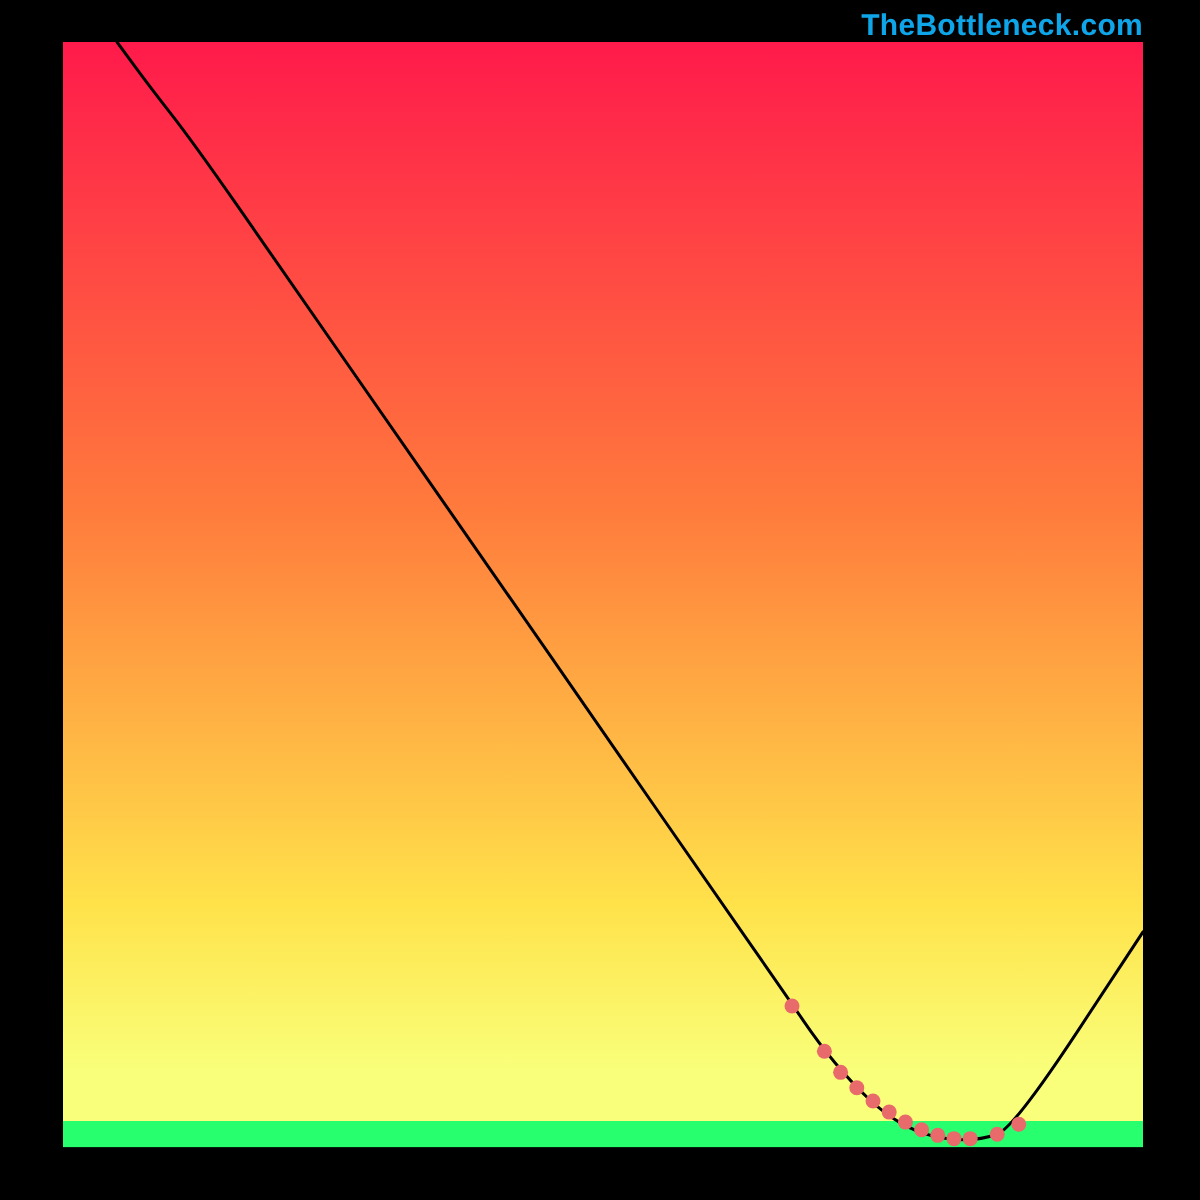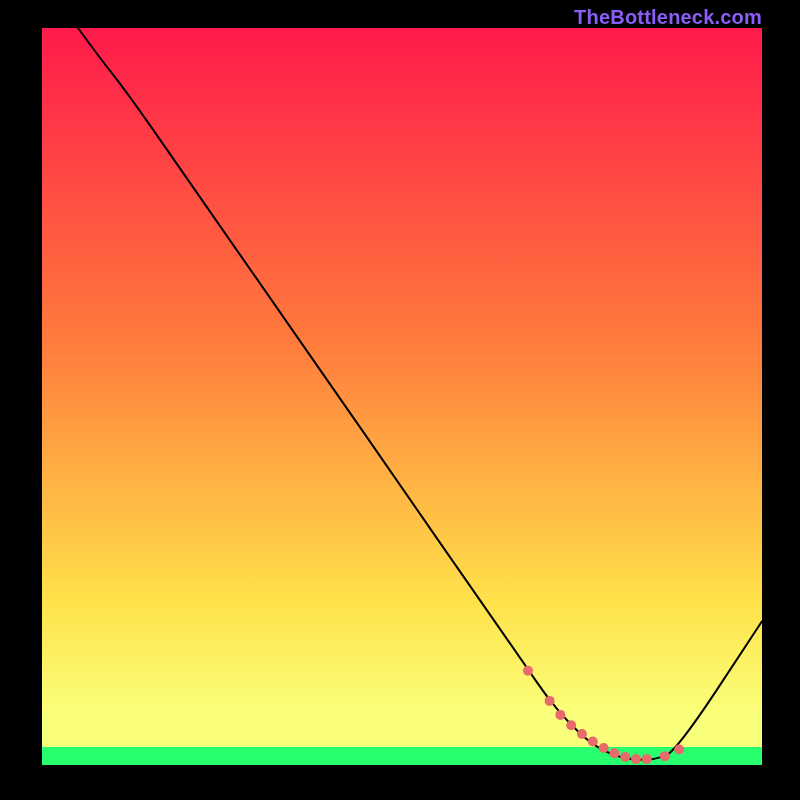--- a/index.html
+++ b/index.html
@@ -26,21 +26,21 @@
     height: 737px;
     overflow: hidden;
   }
   .watermark {
     position: absolute;
     top: 6px;
     right: 38px;
     font-family: Arial, Helvetica, sans-serif;
     font-weight: 700;
     font-size: 20px;
-    color: #8b5cf6;
+    color: #0ea5e9;
     letter-spacing: 0.2px;
   }
   svg {
     display: block;
   }
 </style>
 </head>
 <body>
 <div class="frame">
 

